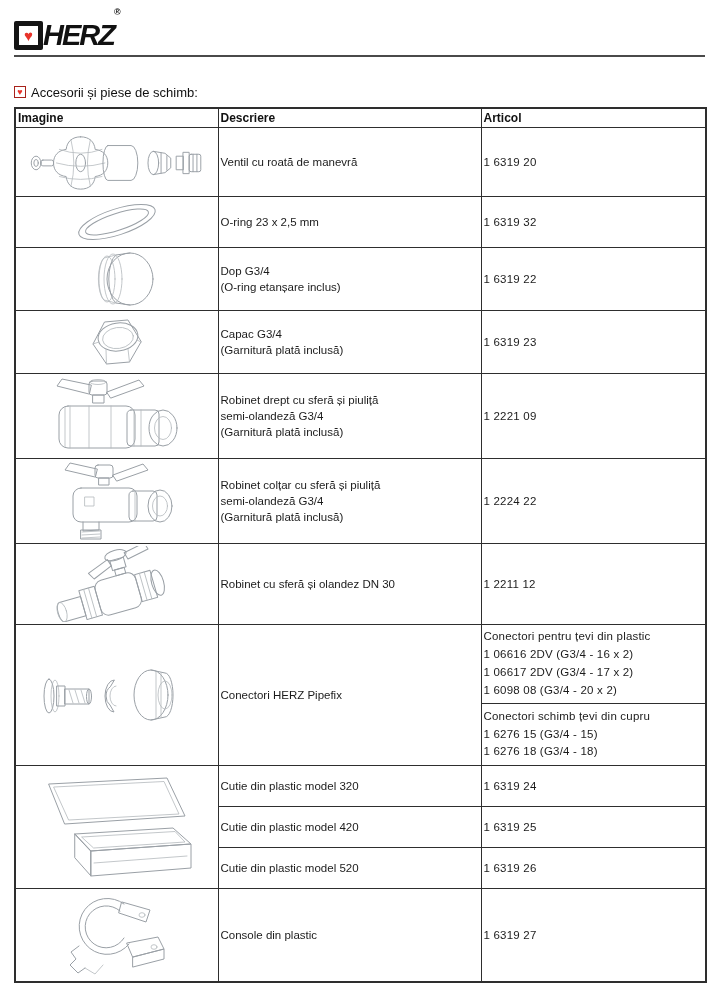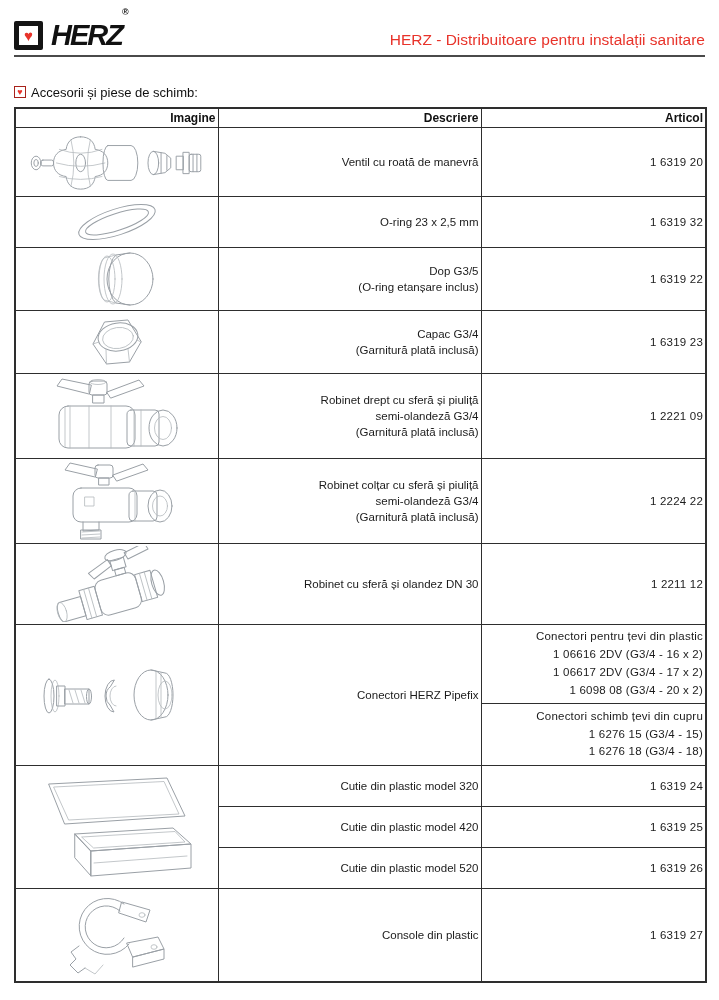--- a/index.html
+++ b/index.html
@@ -6,33 +6,33 @@
   html,body{background:#fff}
   body{width:719px;height:1000px;font-family:"Liberation Sans",sans-serif;color:#1b1b1b;overflow:hidden}
   .page{position:relative;width:719px;height:1000px;padding:26px 14px 0 14px}
 
   
   .header{display:flex;justify-content:space-between;align-items:flex-end;height:31px;border-bottom:2px solid #4a4a4a;padding-bottom:3px}
   .logo{display:flex;align-items:center}
   .logo-box{width:29px;height:29px;background:#141414;display:flex;align-items:center;justify-content:center;border-radius:2px}
   .logo-heart-frame{width:21px;height:21px;background:#fff;border:1.5px solid #141414;display:flex;align-items:center;justify-content:center}
   .logo-heart{color:#e8332a;font-size:15px;line-height:1}
-  .logo-text{font-size:29px;font-weight:bold;font-style:italic;letter-spacing:-2px;color:#111;margin-left:8px;transform:scaleY(1.02)}
+  .logo-text{font-size:29px;font-weight:bold;font-style:italic;letter-spacing:-2px;color:#111;margin-left:0;transform:scaleY(1.02)}
   .logo-reg{font-size:9px;vertical-align:top;font-style:normal;letter-spacing:0;position:relative;top:-12px}
   .header-title{color:#e8332a;font-size:15.5px;padding-bottom:3px;white-space:nowrap}
 
   
   .section{display:flex;align-items:center;gap:5px;margin-top:27px;height:16px}
   .bullet{width:12px;height:12px;border:1.5px solid #a8221b;display:flex;align-items:center;justify-content:center;flex:0 0 auto}
   .bullet span{color:#e8332a;font-size:9px;line-height:1}
   .section-label{font-weight:normal;font-size:13px;color:#111}
 
   
   table{border-collapse:collapse;table-layout:fixed;width:691px;margin-top:7px}
-  td,th{border:1.5px solid #2e2e2e;text-align:right;vertical-align:middle;padding:2px;overflow:hidden}
+  td,th{border:1.5px solid #2e2e2e;text-align:left;vertical-align:middle;padding:2px;overflow:hidden}
   table{border:2px solid #2e2e2e}
   th{font-size:12px;color:#111}
   td{font-size:11.5px;line-height:1.4;color:#1b1b1b}
   .h-head{height:18px}
   .h-ventil{height:69px}
   .h-oring{height:38px}
   .h-dop{height:63px}
   .h-capac{height:63px}
   .h-rdrept{height:84px}
   .h-rcoltar{height:84px}
@@ -55,21 +55,20 @@
 
   <div class="header">
     <div class="logo">
       <div class="logo-box">
         <div class="logo-heart-frame">
           <span class="logo-heart">♥</span>
         </div>
       </div>
       <span class="logo-text"><span>HERZ</span><span class="logo-reg">®</span></span>
     </div>
-    <div class="header-title">HERZ - Distribuitoare pentru instalații sanitare</div>
   </div>
 
   <div class="section">
     <div class="bullet">
         <span>♥</span>
       </div>
     <div class="section-label">Accesorii și piese de schimb:</div>
   </div>
 
   <table>
@@ -140,21 +139,21 @@
           <g class="draw">
             <ellipse cx="88" cy="29" rx="23" ry="26"></ellipse>
             <path d="M88,3 l-14,2 a10,25 0 0 0 0,48 l14,2"></path>
             <ellipse cx="71" cy="29" rx="9" ry="25" class="draw2"></ellipse>
             <ellipse cx="65" cy="29" rx="8" ry="23" class="draw2"></ellipse>
             <path d="M74,5 l-12,3 a8,22 0 0 0 0,42 l12,3" class="draw2"></path>
           </g>
         </svg>
       </td>
       <td>
-        <div>Dop G3/5</div>
+        <div>Dop G3/4</div>
         <div>(O-ring etanșare inclus)</div>
       </td>
       <td class="art"><span><span>1 </span><b>6319</b><span> 22</span></span></td>
     </tr>
 
     <tr class="h-capac">
       <td>
         <svg width="150" height="58" viewBox="0 0 150 58">
           <g class="draw">
             <path d="M99,29 L87.5,49 L64.5,51 L51,31 L62.5,9 L85.5,7 Z"></path>

